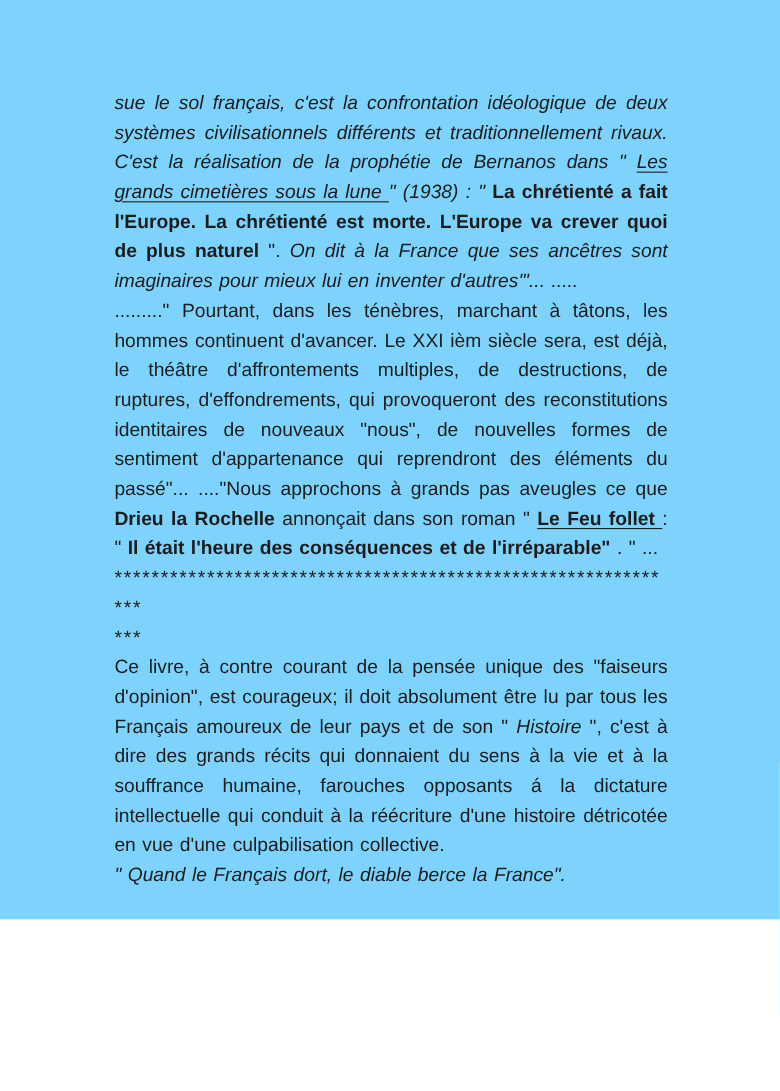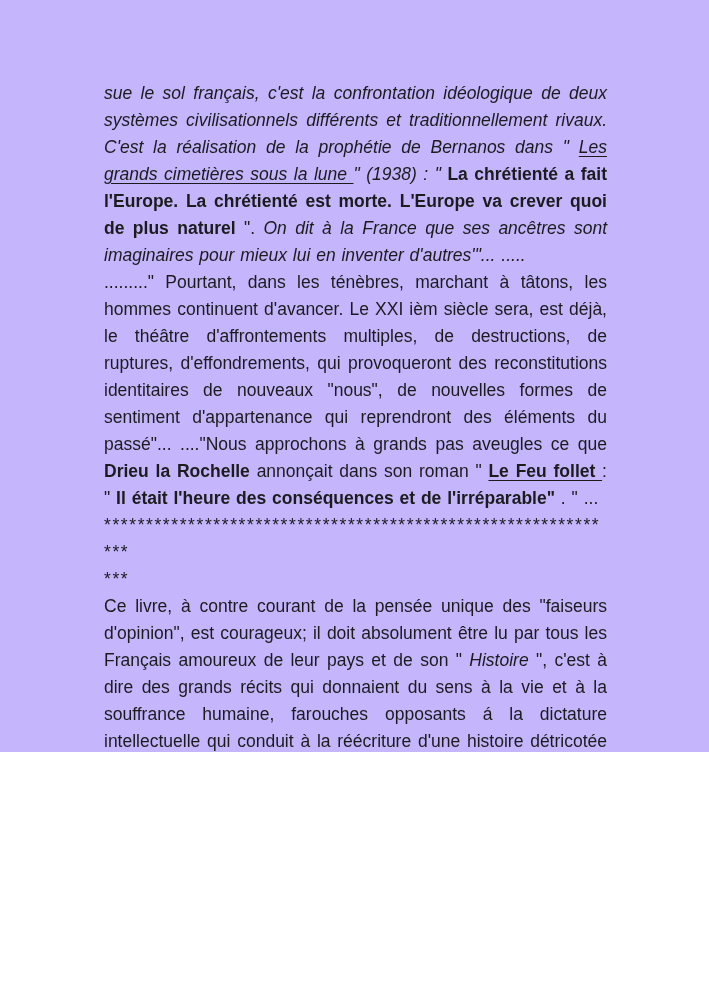--- a/index.html
+++ b/index.html
@@ -3,22 +3,22 @@
 <meta charset="utf-8">
 <style>
   html, body {
     margin: 0;
     padding: 0;
     background: #ffffff;
   }
   .page {
     position: relative;
     width: 709px;
-    height: 752px;
-    background: #c4b5fd;
+    height: 836px;
+    background: #7dd3fc;
     font-family: "Liberation Sans", sans-serif;
     color: #1c1c1c;
     overflow: hidden;
   }
   .content {
     position: absolute;
     left: 104px;
     top: 80px;
     width: 503px;
   }

